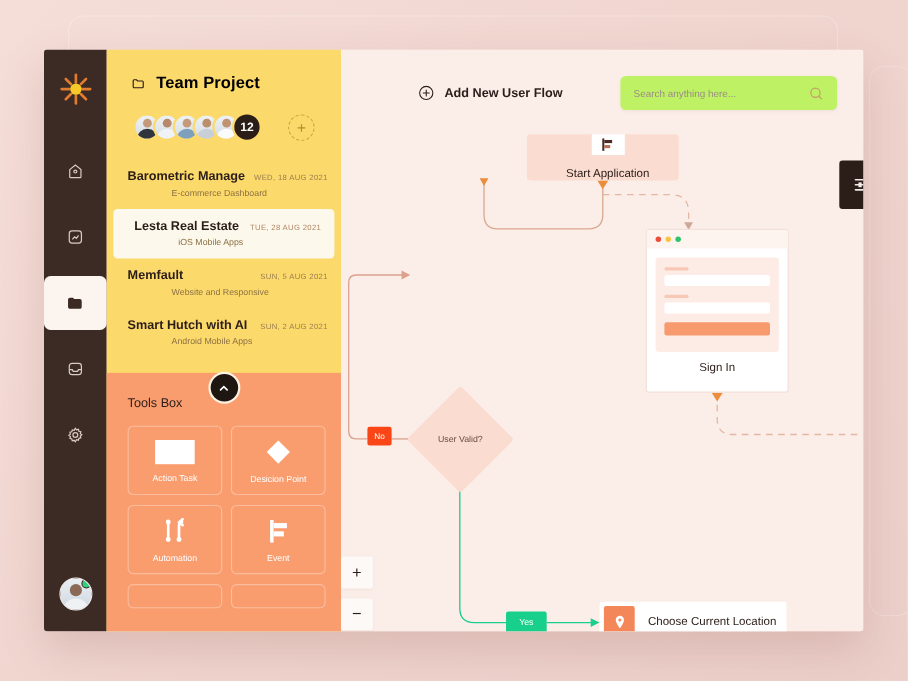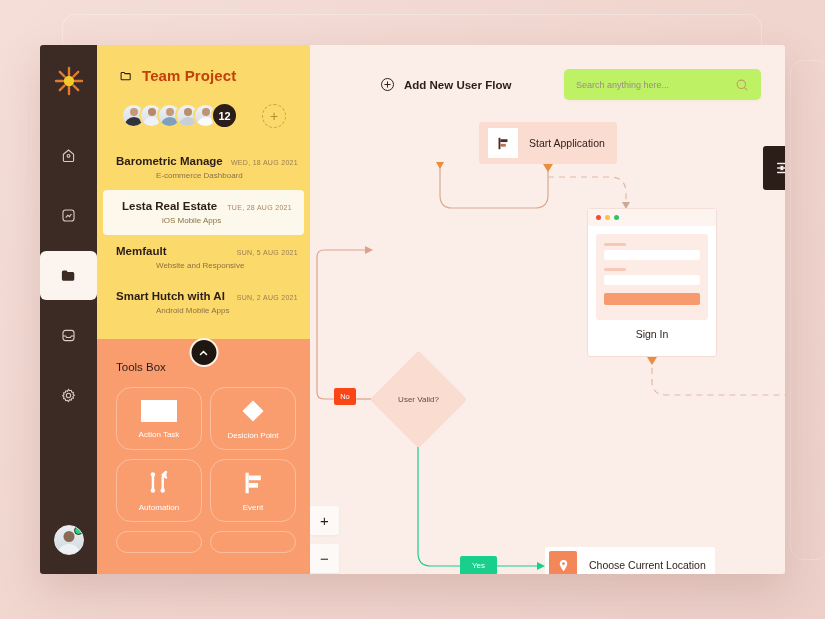--- a/index.html
+++ b/index.html
@@ -54,21 +54,21 @@
   .rail-avatar .face { position:absolute; left:50%; top:5px; transform:translateX(-50%);
      width:11px;height:11px;border-radius:50%;background:#8a6a56;}
   .rail-avatar .body { position:absolute; left:50%; bottom:-4px; transform:translateX(-50%);
      width:24px;height:14px;border-radius:12px 12px 0 0; background:#eef2f5;}
   .rail-avatar .dot { position:absolute; right:0px; top:0px; width:9px;height:9px;border-radius:50%;
      background:#2fd07f; border:1.5px solid #3c2a24; z-index:3;}
 
   
   .panel { width:213px; background:#fcd96b; position:relative; display:flex; flex-direction:column; }
   .panel-head { display:flex; align-items:center; gap:9px; padding:22px 0 0 22px; }
-  .panel-head .ttl { font-size:15px; font-weight:bold; color:#c2410c; letter-spacing:.1px; }
+  .panel-head .ttl { font-size:15px; font-weight:bold; color:#000000; letter-spacing:.1px; }
   .avatars { display:flex; align-items:center; padding:18px 0 0 24px; }
   .av {
     width:25px;height:25px;border-radius:50%;margin-left:-7px;
     border:2px solid #fcd96b; overflow:hidden; position:relative;
     background:linear-gradient(180deg,#eef2f6 0%,#d5dde4 100%);
   }
   .av:first-child{margin-left:0;}
   .av .f { position:absolute;left:50%;top:3px;transform:translateX(-50%);width:8px;height:8px;border-radius:50%;background:#9b7358;}
   .av .b { position:absolute;left:50%;bottom:-3px;transform:translateX(-50%);width:19px;height:12px;border-radius:10px 10px 0 0;}
   .av.a1 .b{background:#30343c;} .av.a1 .f{background:#c49a7b;}
@@ -100,21 +100,21 @@
   .collapse {
     position:absolute; left:50%; transform:translateX(-50%);
     top:293px; width:29px;height:29px;border-radius:50%;
     background:#1f1611; border:2.5px solid #fdf2e4;
     display:flex;align-items:center;justify-content:center; z-index:9;
   }
   .toolsbox { margin-top:14px; background:#f99d6f; flex:1; padding:22px 14px 0 19px; }
   .toolsbox h3 { font-size:11.5px;color:#2b1d18;font-weight:normal;margin-bottom:14px; }
   .tools-grid { display:grid; grid-template-columns:1fr 1fr; gap:9px 8px; }
   .tool {
-    height:63px; border:1px solid rgba(255,255,255,.33); border-radius:15px;
+    height:63px; border:1px solid rgba(255,255,255,.33); border-radius:5px;
     display:flex; flex-direction:column; align-items:center; justify-content:center; gap:6px;
   }
   .tool .tl { font-size:8px; color:#fff; }
   .tool.ghost { height:22px; }
 
   
   .canvas { flex:1; background:#fbeee9; position:relative; overflow:hidden;padding-left:44px; }
   .canvas-top { display:flex; align-items:center; padding:24px 24px 0 26px; }
   .addflow { display:flex; align-items:center; gap:9px; }
   .addflow .lbl { font-size:11.5px; font-weight:bold; color:#2b1d18; }
@@ -129,21 +129,21 @@
   .search input::placeholder{color:#9b8c86;}
 
   .filterbtn {
     position:absolute; right:-22px; top:101px; width:44px;height:44px;
     background:#2b1d18; border-radius:3px; display:flex;align-items:center;justify-content:center;
     z-index:20;
   }
 
   svg.flow { position:absolute; left:0; top:0; width:100%; height:100%; pointer-events:none; }
 
-  .node { position:absolute; }
+  .node { position:absolute;flex-direction:column; }
   .node-start {
     left:169px; top:77px; width:138px;height:42px;background:#fadcd0;border-radius:3px;
     display:flex;align-items:center;gap:11px;padding-left:9px;
   }
   .node-start .ico { width:30px;height:30px;background:#fff;display:flex;align-items:center;justify-content:center;}
   .node-start .lbl { font-size:10.5px;color:#2b1d18; }
 
   .card {
     position:absolute; background:#fff; border:1px solid #f2ded6; border-radius:3px;
     width:130px; height:149px; display:flex; flex-direction:column;

